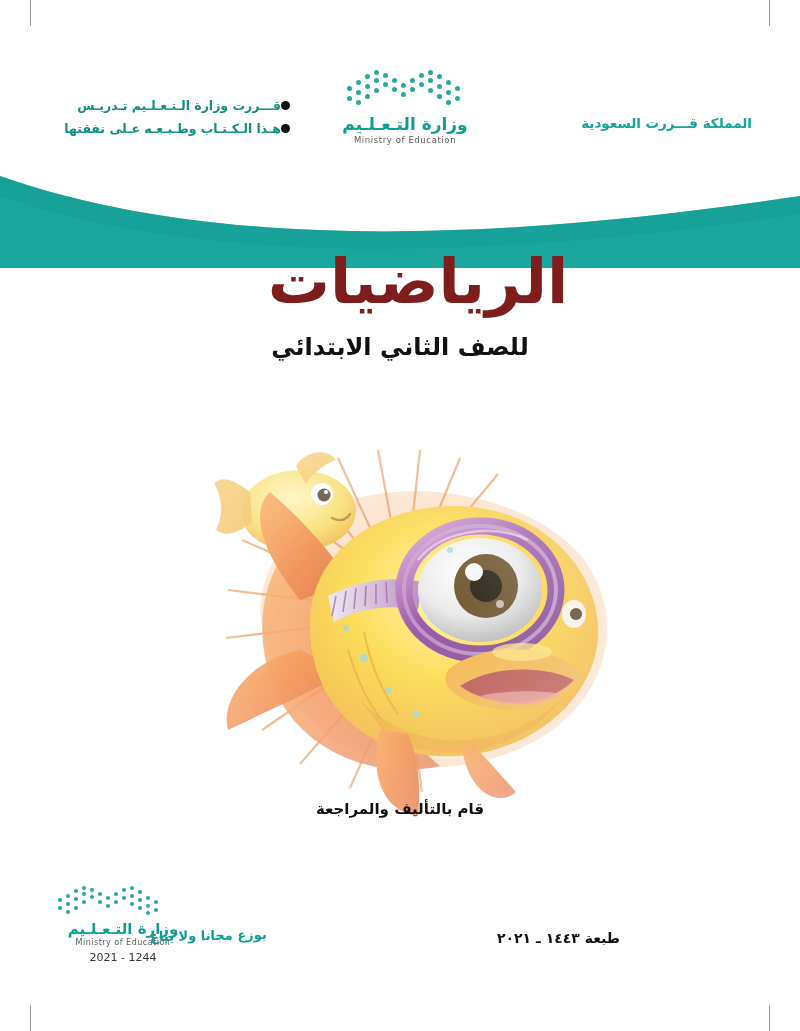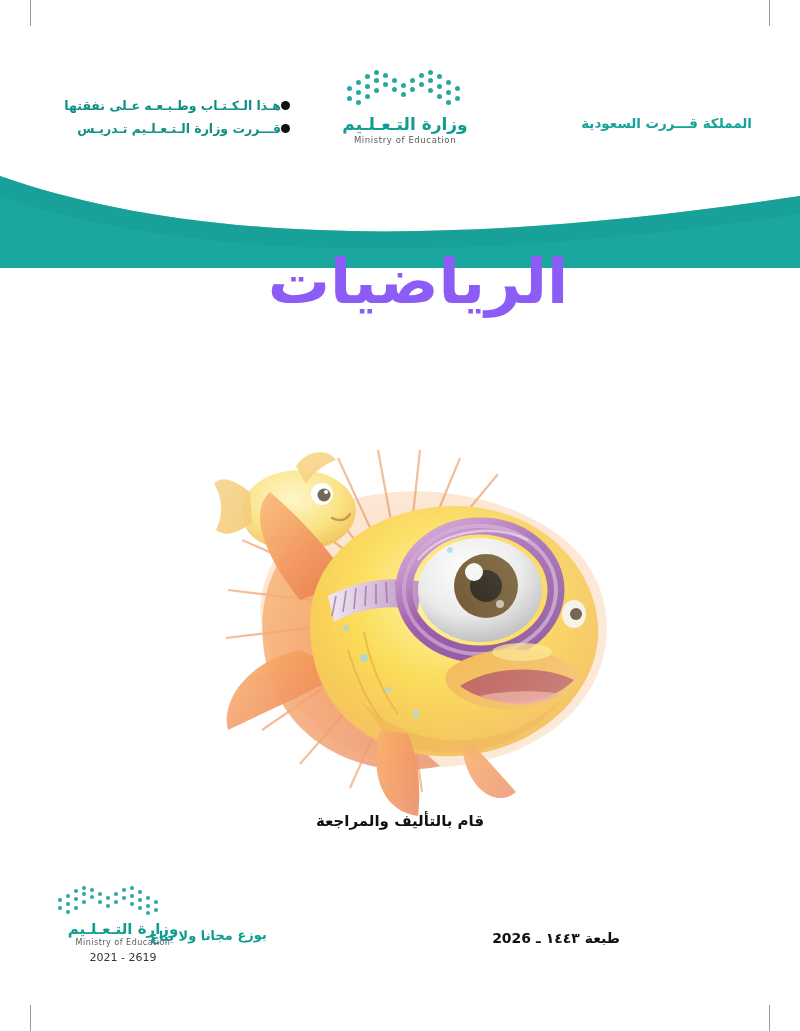--- a/index.html
+++ b/index.html
@@ -122,21 +122,21 @@
     position: absolute;
     top: 246px;
     left: 0;
     width: 800px;
     text-align: center;
     direction: rtl;
   }
   .main-title {
     font-size: 62px;
     font-weight: bold;
-    color: #8b5cf6;
+    color: #7f1d1d;
     letter-spacing: 1px;
     line-height: 1.15;
     margin-left: 36px;
   }
   .subtitle-1 {
     margin-top: 16px;
     font-size: 24px;
     font-weight: bold;
     color: #111;
   }
@@ -162,21 +162,20 @@
     top: 800px;
     left: 0;
     width: 800px;
     text-align: center;
     direction: rtl;
   }
   .authors .l1 {
     font-size: 15px;
     font-weight: bold;
     color: #111;
-    margin-top: 12px;
   }
   .authors .l2 {
     margin-top: 14px;
     font-size: 15px;
     font-weight: bold;
     color: #111;
   }
 
   
   .edition {
@@ -296,35 +295,36 @@
           <i style="left:101px;top:30px;"></i>
         <i style="left:110px;top:16px;"></i>
           <i style="left:110px;top:26px;"></i>
       </div>
       <div class="ministry-name">وزارة التـعـلـيم</div>
       <div class="ministry-sub">Ministry of Education</div>
     </div>
 
     <div class="decision">
       <div class="line">
-        <span class="bullet"></span><span>هـذا الـكـتـاب وطـبـعـه عـلى نفقتها</span>
+        <span class="bullet"></span><span>قـــررت وزارة الـتـعـلـيم تـدريـس</span>
       </div>
       <div class="line">
-        <span class="bullet"></span><span>قـــررت وزارة الـتـعـلـيم تـدريـس</span>
+        <span class="bullet"></span><span>هـذا الـكـتـاب وطـبـعـه عـلى نفقتها</span>
       </div>
     </div>
   </div>
 
   <svg class="wave" viewBox="0 0 800 110" preserveAspectRatio="none">
     <path d="M0,18 C170,78 420,96 800,38 L800,110 L0,110 Z" fill="#1aa79e"></path>
     <path d="M0,18 C170,78 420,96 800,38 L800,56 C420,112 170,96 0,38 Z" fill="#159c93" opacity="0.55"></path>
   </svg>
 
   <div class="title-block">
     <div class="main-title">الرياضيات</div>
+    <div class="subtitle-1">للصف الثاني الابتدائي</div>
   </div>
 
   <svg class="art" viewBox="0 0 520 420">
     <defs>
       <radialGradient id="bgGlow" cx="50%" cy="52%" r="62%">
         <stop offset="0%" stop-color="#ffffff" stop-opacity="0.0"></stop>
         <stop offset="70%" stop-color="#ffffff" stop-opacity="0.55"></stop>
         <stop offset="100%" stop-color="#ffffff" stop-opacity="1"></stop>
       </radialGradient>
       <linearGradient id="finGrad" x1="0" y1="0" x2="1" y2="1">
@@ -452,21 +452,21 @@
       </g>
     </g>
 
     <rect x="0" y="0" width="520" height="420" fill="url(#bgGlow)" opacity="0.55"></rect>
   </svg>
 
   <div class="authors">
     <div class="l1">قام بالتأليف والمراجعة</div>
   </div>
 
-  <div class="edition">طبعة ١٤٤٣ ـ 2026</div>
+  <div class="edition">طبعة ١٤٤٣ ـ ٢٠٢١</div>
 
   <div class="free-mark">يوزع مجانا ولا يباع</div>
 
   <div class="footer-logo">
     <div class="footer-dots">
       <i style="left:0px;  top:20px;"></i>
         <i style="left:0px;  top:12px;"></i>
       <i style="left:8px;  top:24px;"></i>
         <i style="left:8px;  top:16px;"></i>
         <i style="left:8px;  top:8px;"></i>
@@ -493,16 +493,16 @@
         <i style="left:80px; top:12px;"></i>
         <i style="left:80px; top:20px;"></i>
       <i style="left:88px; top:10px;"></i>
         <i style="left:88px; top:18px;"></i>
         <i style="left:88px; top:25px;"></i>
       <i style="left:96px; top:14px;"></i>
         <i style="left:96px; top:22px;"></i>
     </div>
     <div class="footer-name">وزارة التـعـلـيم</div>
     <div class="footer-sub">Ministry of Education</div>
-    <div class="footer-years">2021 - 2619</div>
+    <div class="footer-years">2021 - 1244</div>
   </div>
 
 </div>
 
 </body></html>

